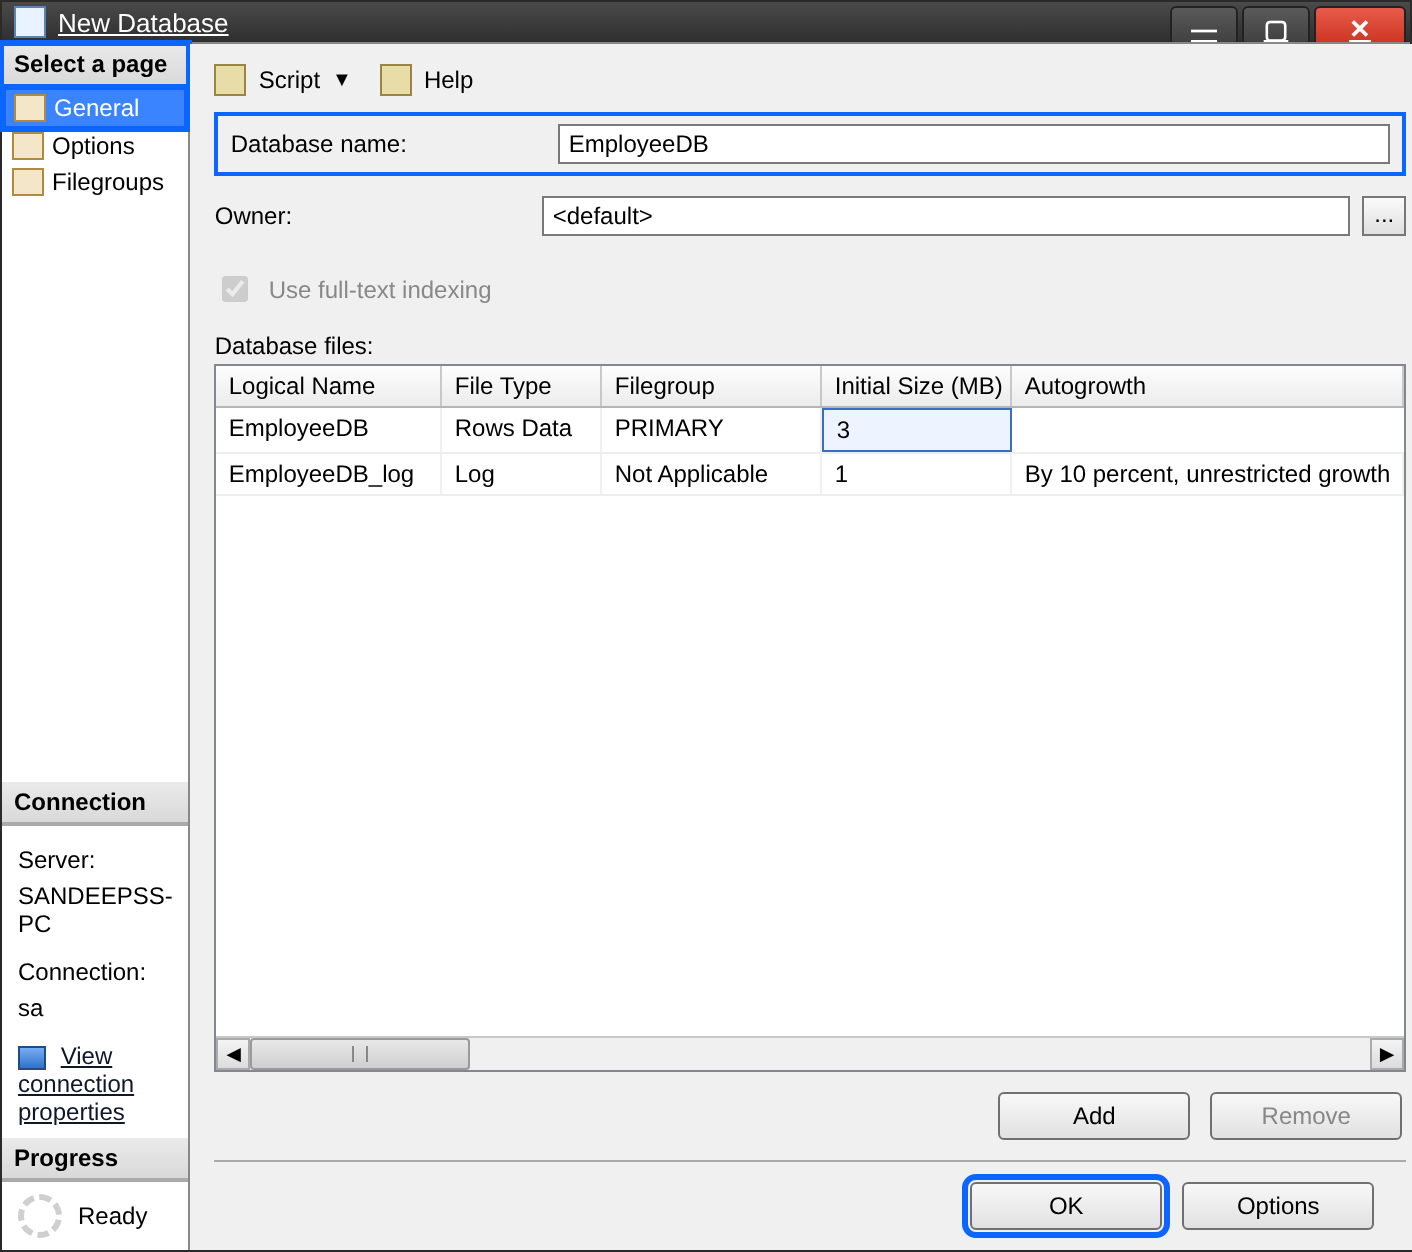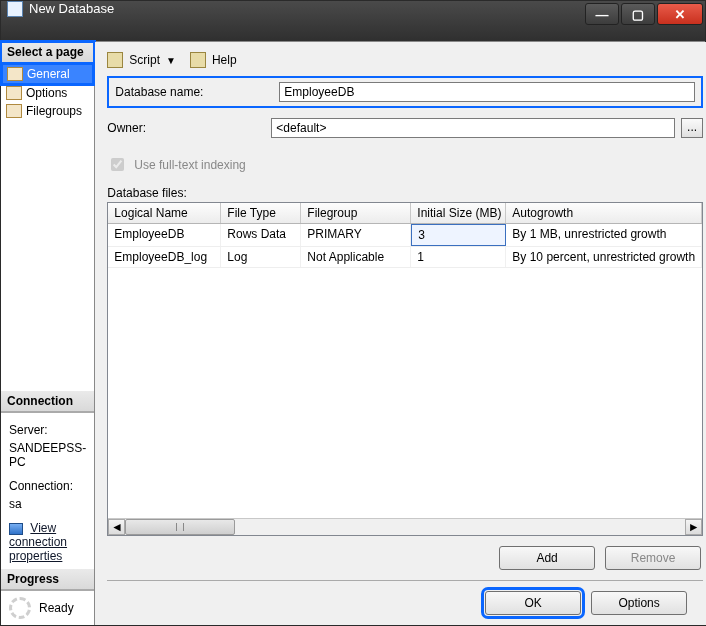--- a/index.html
+++ b/index.html
@@ -1,20 +1,20 @@
 <!DOCTYPE html>
 <html><head>
 <meta charset="utf-8">
 <style>
 * { box-sizing: border-box; margin: 0; padding: 0; font-family: "Segoe UI", Tahoma, Arial, sans-serif; font-size: 12px; }
 html, body { width: 706px; height: 626px; overflow: hidden; background: #fff; }
 
 .window { width: 706px; height: 626px; border: 1px solid #2a2a2a; display: flex; flex-direction: column; background: #d6d6d6; }
 
-.titlebar { height: 40px; background: linear-gradient(#4a4a4a,#2f2f2f); display: flex; color: #fff; padding-left: 6px; }
+.titlebar { height: 20px; background: linear-gradient(#4a4a4a,#2f2f2f); display: flex; align-items: center; color: #fff; padding-left: 6px; text-decoration: underline; }
 .titlebar .ticon { width: 16px; height: 16px; background: #e9f3ff; border: 1px solid #5b84b1; margin-right: 6px; }
 .titlebar .title { flex: 1; font-size: 13px; }
 .titlebar .wbtns { display: flex; height: 100%; }
 .titlebar .wbtn { width: 34px; height: 22px; margin-top: 2px; margin-right: 2px; border-radius: 3px; background: linear-gradient(#5a5a5a,#3c3c3c); border: 1px solid #222; display: flex; align-items: center; justify-content: center; color: #fff; font-weight: bold; font-size: 13px; }
 .titlebar .wbtn.close { background: linear-gradient(#e85b4a,#c9301e); width: 46px; }
 
 .body { flex: 1; display: flex; background: #f0f0f0; border-top: 1px solid #888; }
 
 .left { width: 176px; display: flex; flex-direction: column; border-right: 1px solid #888; background: #fff; }
 
@@ -159,21 +159,20 @@
           <div class="gh c2">File Type</div>
           <div class="gh c3">Filegroup</div>
           <div class="gh c4">Initial Size (MB)</div>
           <div class="gh c5">Autogrowth</div>
         </div>
         <div class="gridrow">
           <div class="gc c1">EmployeeDB</div>
           <div class="gc c2">Rows Data</div>
           <div class="gc c3">PRIMARY</div>
           <div class="gc c4 sel">3</div>
-          <div class="gc c5">By 1 MB, unrestricted growth</div>
         </div>
         <div class="gridrow">
           <div class="gc c1">EmployeeDB_log</div>
           <div class="gc c2">Log</div>
           <div class="gc c3">Not Applicable</div>
           <div class="gc c4">1</div>
           <div class="gc c5">By 10 percent, unrestricted growth</div>
         </div>
         <div class="hscroll">
           <div class="arrow">◄</div>

